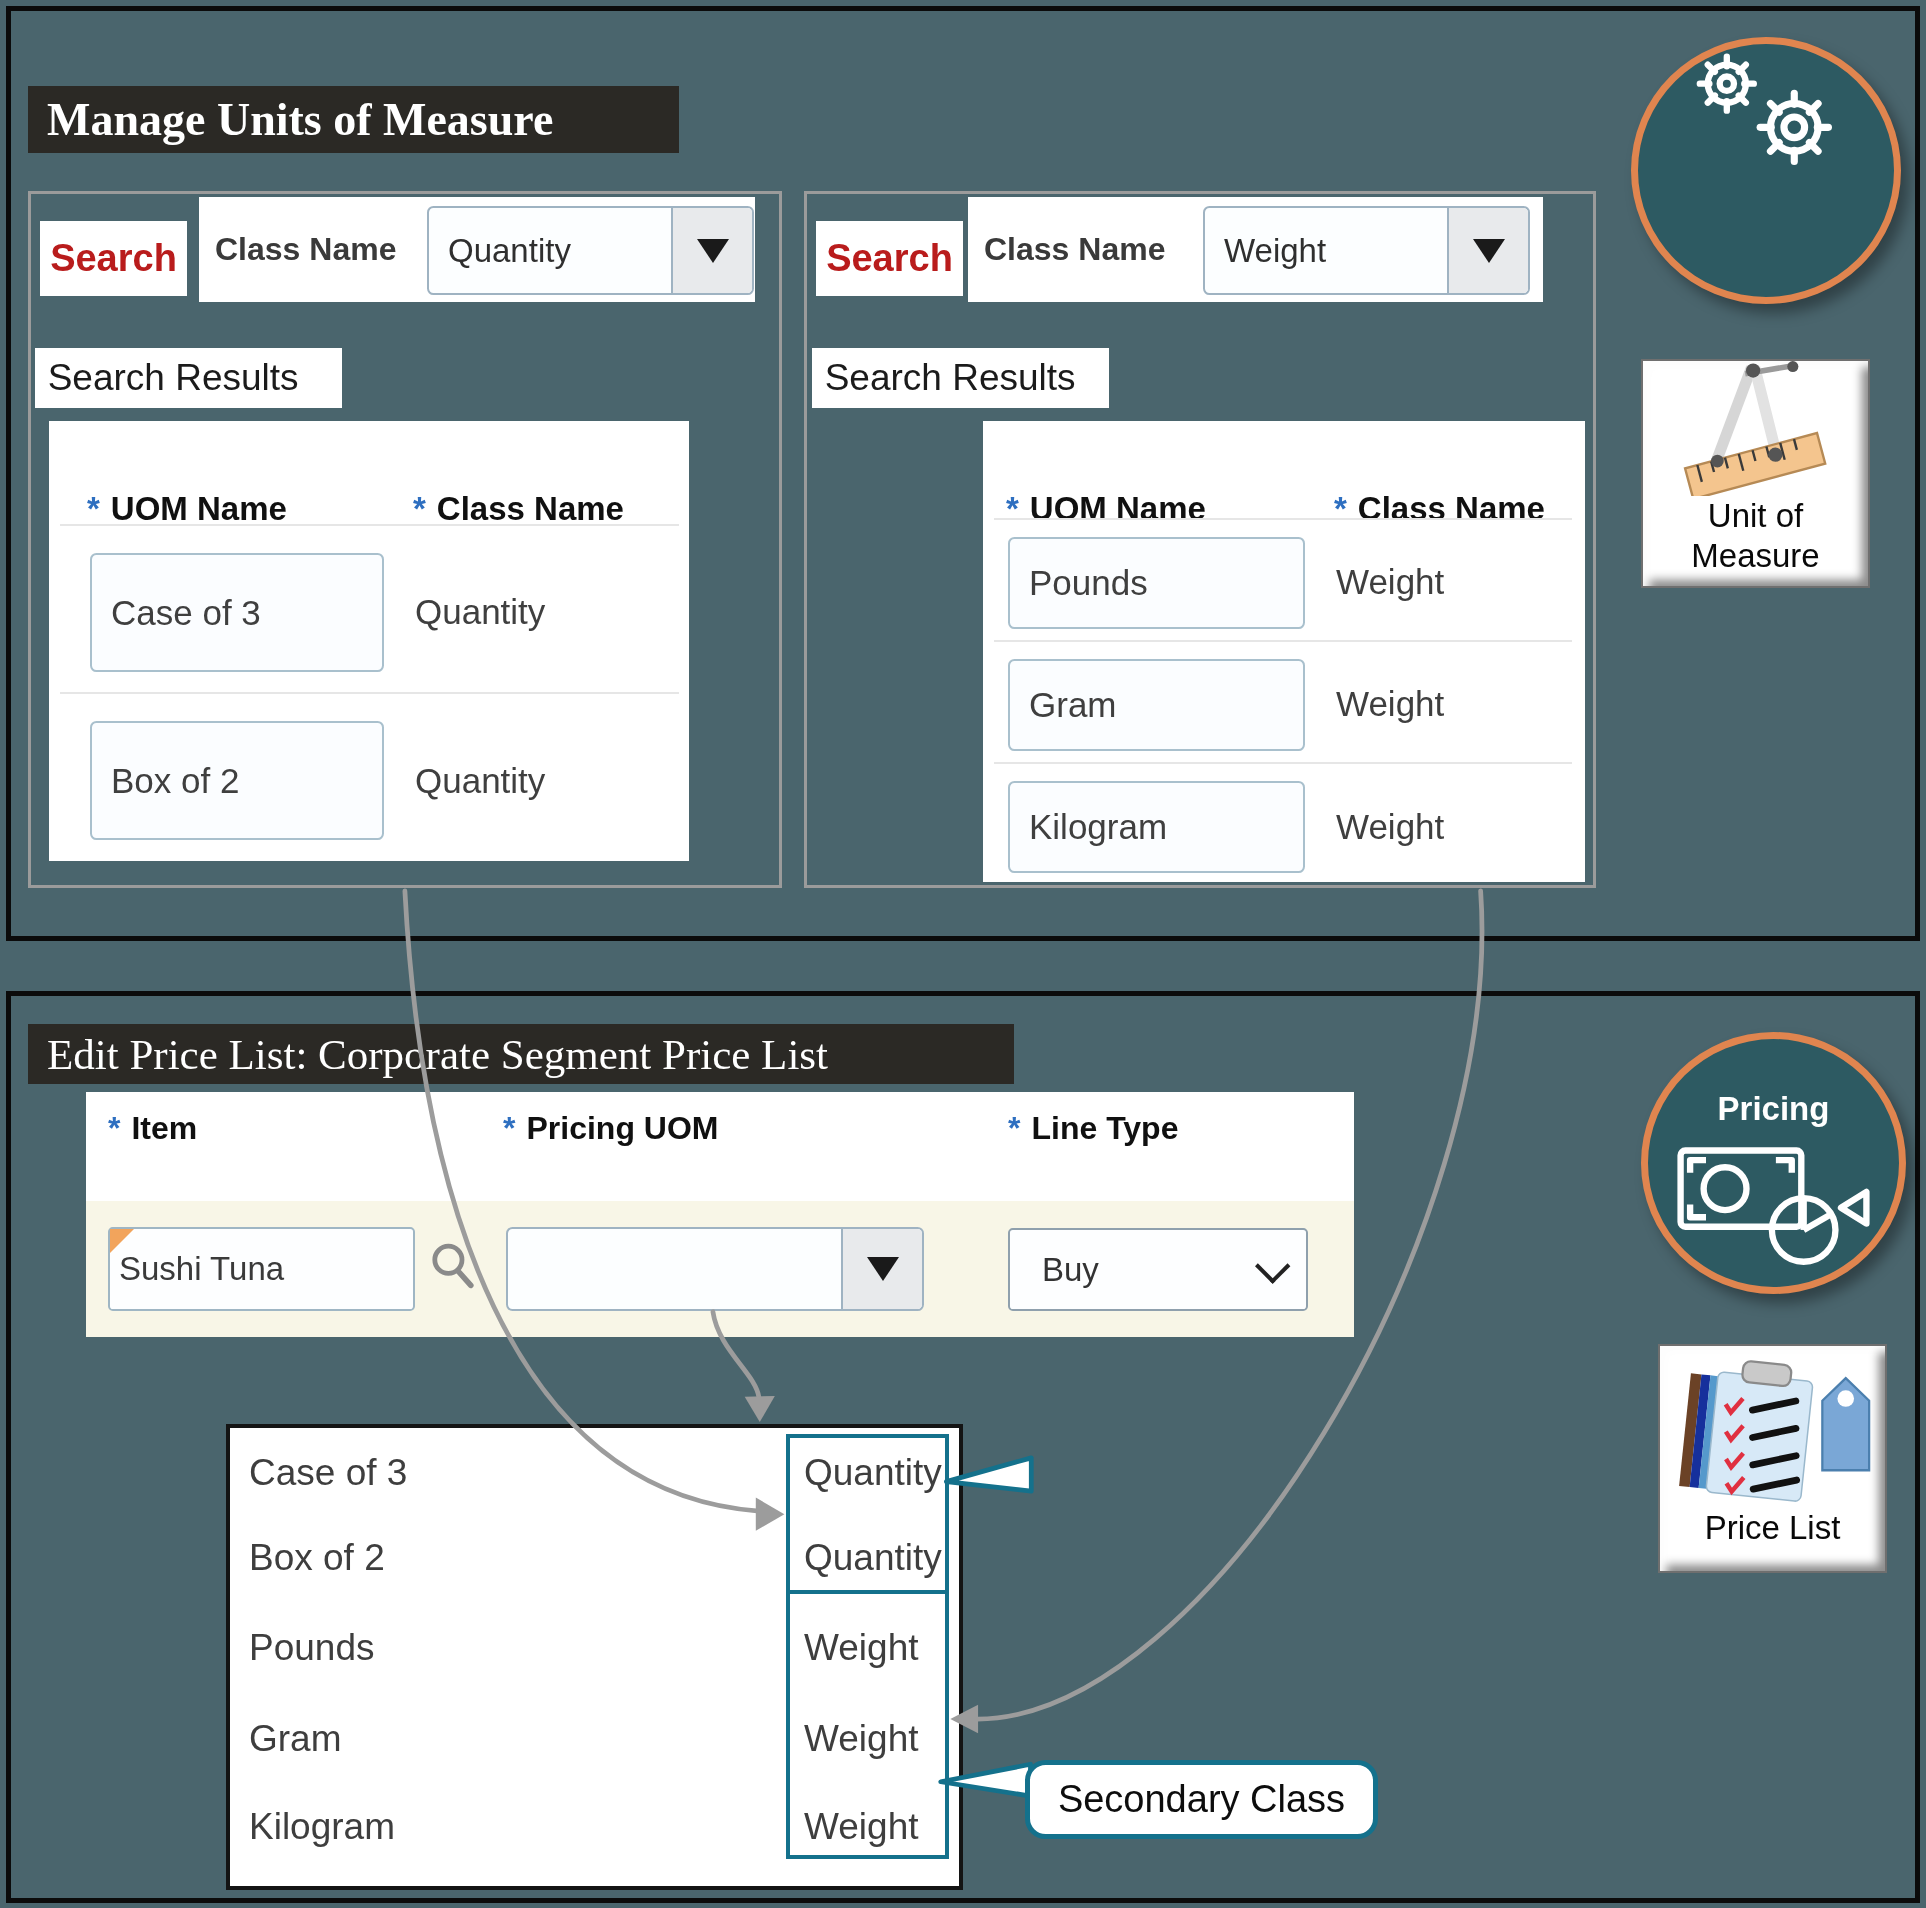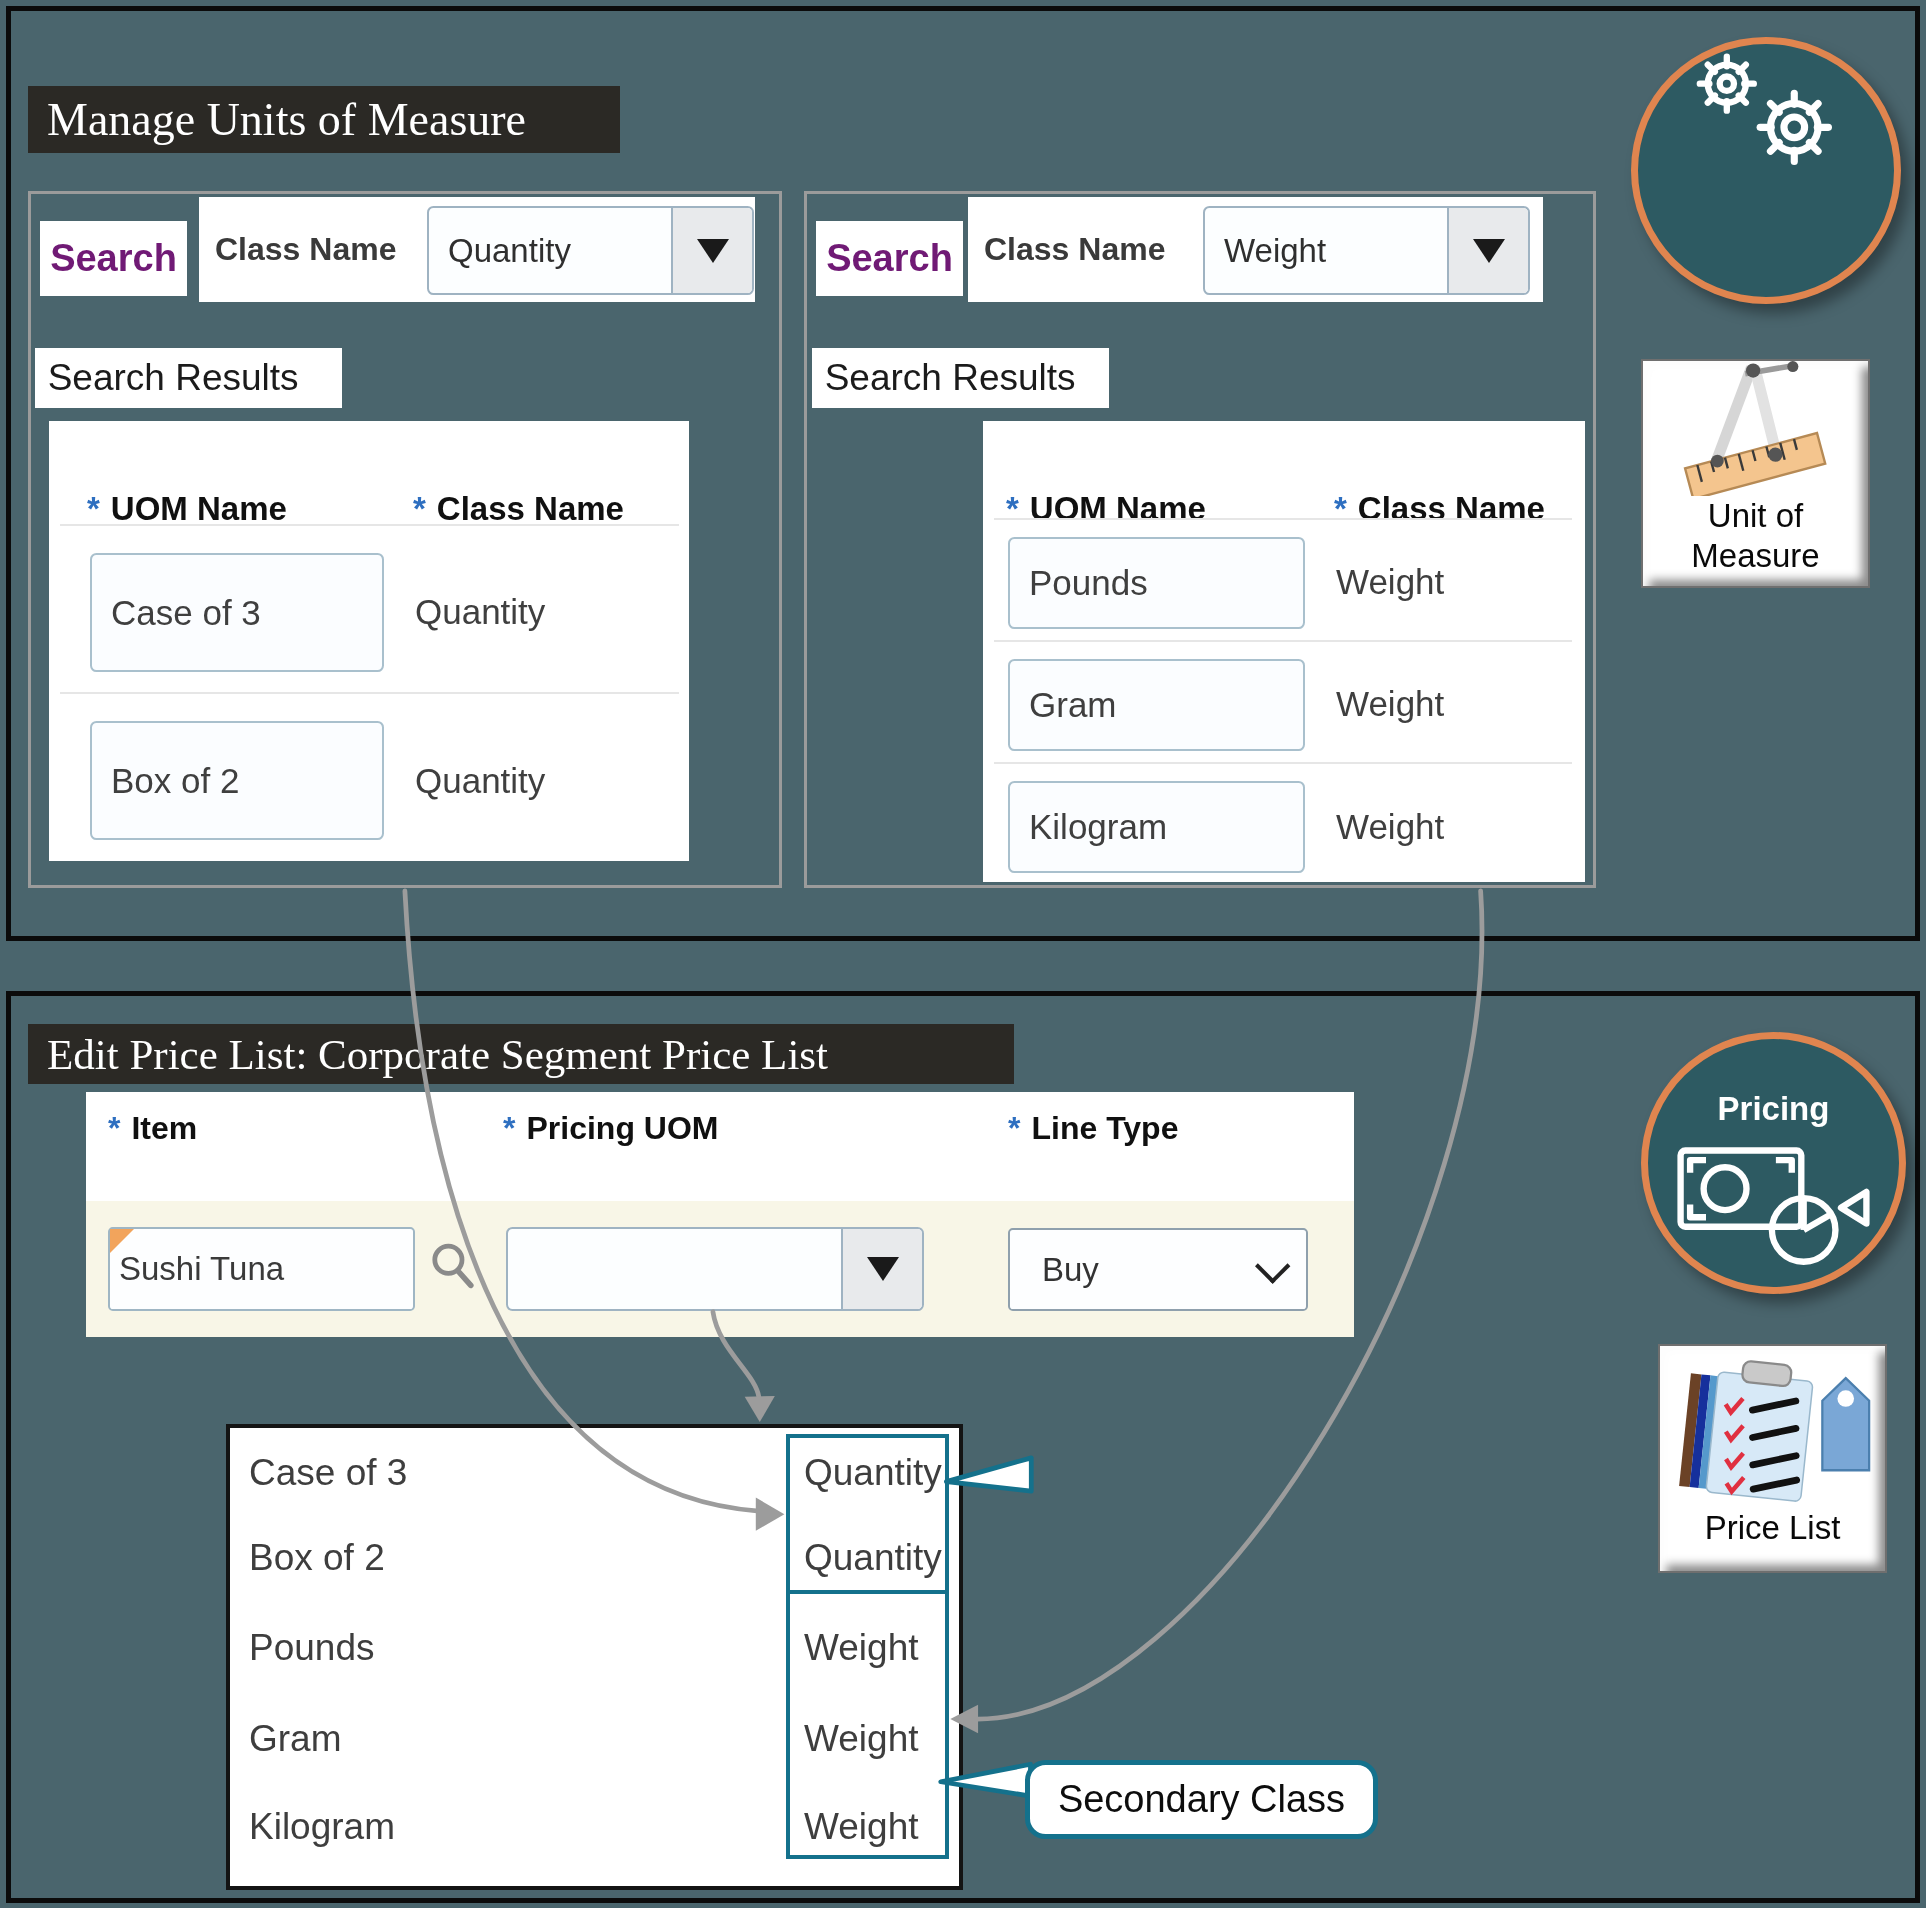--- a/index.html
+++ b/index.html
@@ -4,21 +4,21 @@
 <style>
   html,body{margin:0;padding:0;background:#4a656d;}
   .canvas{position:relative;width:1926px;height:1909px;background:#4a656d;overflow:hidden;
           font-family:"Liberation Sans",sans-serif;color:#222;}
   .abs{position:absolute;box-sizing:border-box;}
   .frame{position:absolute;box-sizing:border-box;border:5.6px solid #0b0b0b;}
   .titlebar{position:absolute;box-sizing:border-box;background:#2b2925;color:#ffffff;
             font-family:"Liberation Serif",serif;display:flex;align-items:center;padding:0 19px;}
   .panel{position:absolute;box-sizing:border-box;border:3.2px solid #9b9b9b;}
   .chip{background:#ffffff;display:flex;align-items:center;justify-content:center;
-        font-weight:bold;font-size:38px;color:#701a75;}
+        font-weight:bold;font-size:38px;color:#b91c1c;}
   .strip{background:#ffffff;display:flex;align-items:center;}
   .field-label{font-weight:bold;font-size:32px;color:#3a3a3a;margin-left:16px;}
   .results-chip{background:#ffffff;display:flex;align-items:center;font-size:37px;color:#1b1b1b;padding-left:12.7px;}
   .card{background:#ffffff;}
   .th{font-weight:bold;font-size:33px;color:#101010;white-space:nowrap;margin-top:41px;}
   .ast{color:#2e6fc0;font-weight:bold;margin-right:11px;}
   .sep{height:2.4px;background:#e6e6e6;}
   .cellbox{background:#fbfdff;border:2.4px solid #a9c0cd;border-radius:6.4px;display:flex;align-items:center;
            padding-left:19px;font-size:35px;color:#3f3f3f;}
   .cellval{font-size:35px;color:#3f3f3f;white-space:nowrap;}
@@ -53,21 +53,21 @@
   #overlay{position:absolute;left:0;top:0;pointer-events:none;}
 </style>
 </head>
 <body>
 
 <div class="canvas">
 
   <div class="frame" style="left:6.4px;top:6.4px;width:1914px;height:935px;"></div>
   <div class="frame" style="left:6.4px;top:991px;width:1914px;height:912px;"></div>
 
-  <div class="titlebar" style="left:28px;top:86px;width:592px;height:67px;font-size:46px;">Manage Units of Measure</div>
+  <div class="titlebar" style="left:28px;top:86px;width:651px;height:67px;font-size:46px;font-weight:bold;">Manage Units of Measure</div>
 
   <div class="panel" style="left:28px;top:191px;width:754px;height:697px;"></div>
   <div class="abs chip" style="left:40px;top:221px;width:147px;height:75px;">Search</div>
   <div class="abs strip" style="left:199px;top:197px;width:556px;height:105px;">
     <span class="field-label">Class Name</span>
   </div>
   <div class="abs dd" style="left:427px;top:206px;width:327px;height:89px;">
     <div class="dd-value">Quantity</div>
     <div class="dd-btn">
       <span class="tri-down"></span>

